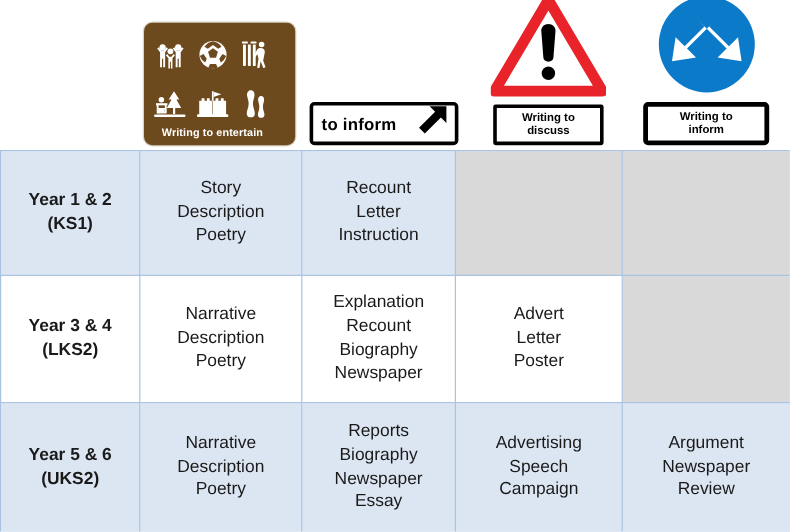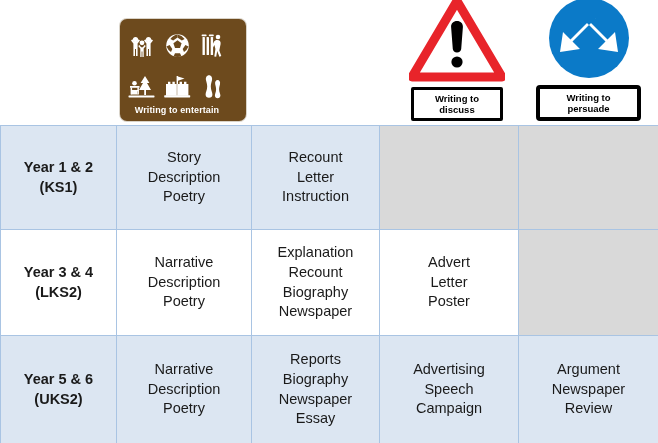--- a/index.html
+++ b/index.html
@@ -280,20 +280,30 @@
 
       </div>
       <div class="brown-caption">Writing to entertain</div>
     </div>
   </div>
 
   <div class="sign-slot" id="sign-inform">
     <div class="inform-stack">
 
 
+      <div class="plate-inform">
+        <span class="plate-text">to inform</span>
+        <span class="arrow-ne">
+          <svg width="28" height="28" viewBox="0 0 28 28">
+            <g fill="#000000">
+              <polygon points="26,2 26,16 21.4,11.4 8,24.8 3.2,20 16.6,6.6 12,2"></polygon>
+            </g>
+          </svg>
+        </span>
+      </div>
 
     </div>
   </div>
 
   <div class="sign-slot" id="sign-persuade">
     <div class="triangle-wrap">
       <span>
         <svg width="96" height="84" viewBox="0 0 96 84">
           <polygon points="48,3 93,79 3,79" fill="none" stroke="#e8242a" stroke-width="9" stroke-linejoin="round"></polygon>
           <g fill="#000000">
@@ -316,21 +326,21 @@
           <circle cx="41" cy="41" r="40" fill="#0b7ac8"></circle>
           <g fill="#ffffff">
             <polygon points="34.5,22.5 42,30 25.5,46.5 33,54 13,57 16,37 23.5,44.5 40,28" transform="translate(-1,-2)"></polygon>
             <polygon points="47.5,22.5 40,30 56.5,46.5 49,54 69,57 66,37 58.5,44.5 42,28" transform="translate(1,-2)"></polygon>
           </g>
         </svg>
       </span>
     </div>
     <div class="name-plate" id="plate-discuss">
       <span>Writing to</span><br>
-      <span>persuade</span>
+      <span>inform</span>
     </div>
   </div>
 
 </div>
 
 <table id="curriculum-table">
   <colgroup>
     <col class="col-year">
       <col class="col-ent">
       <col class="col-inf">

